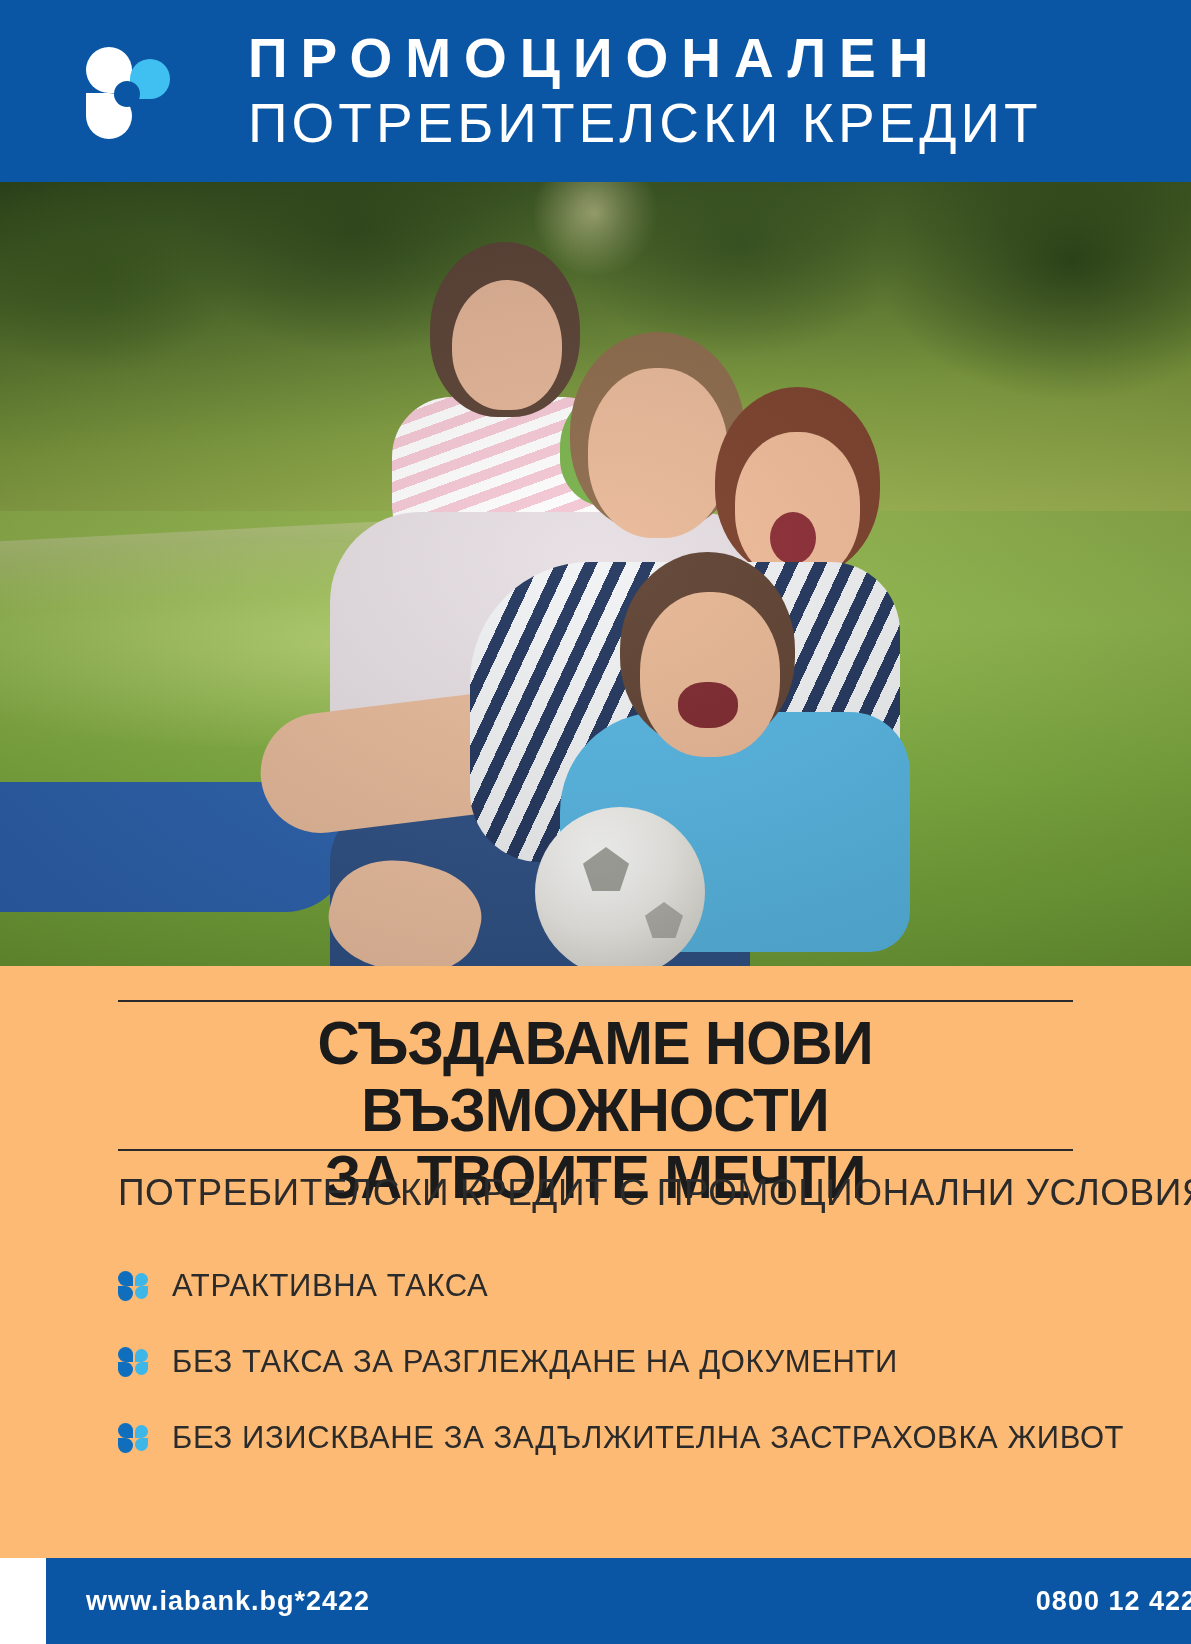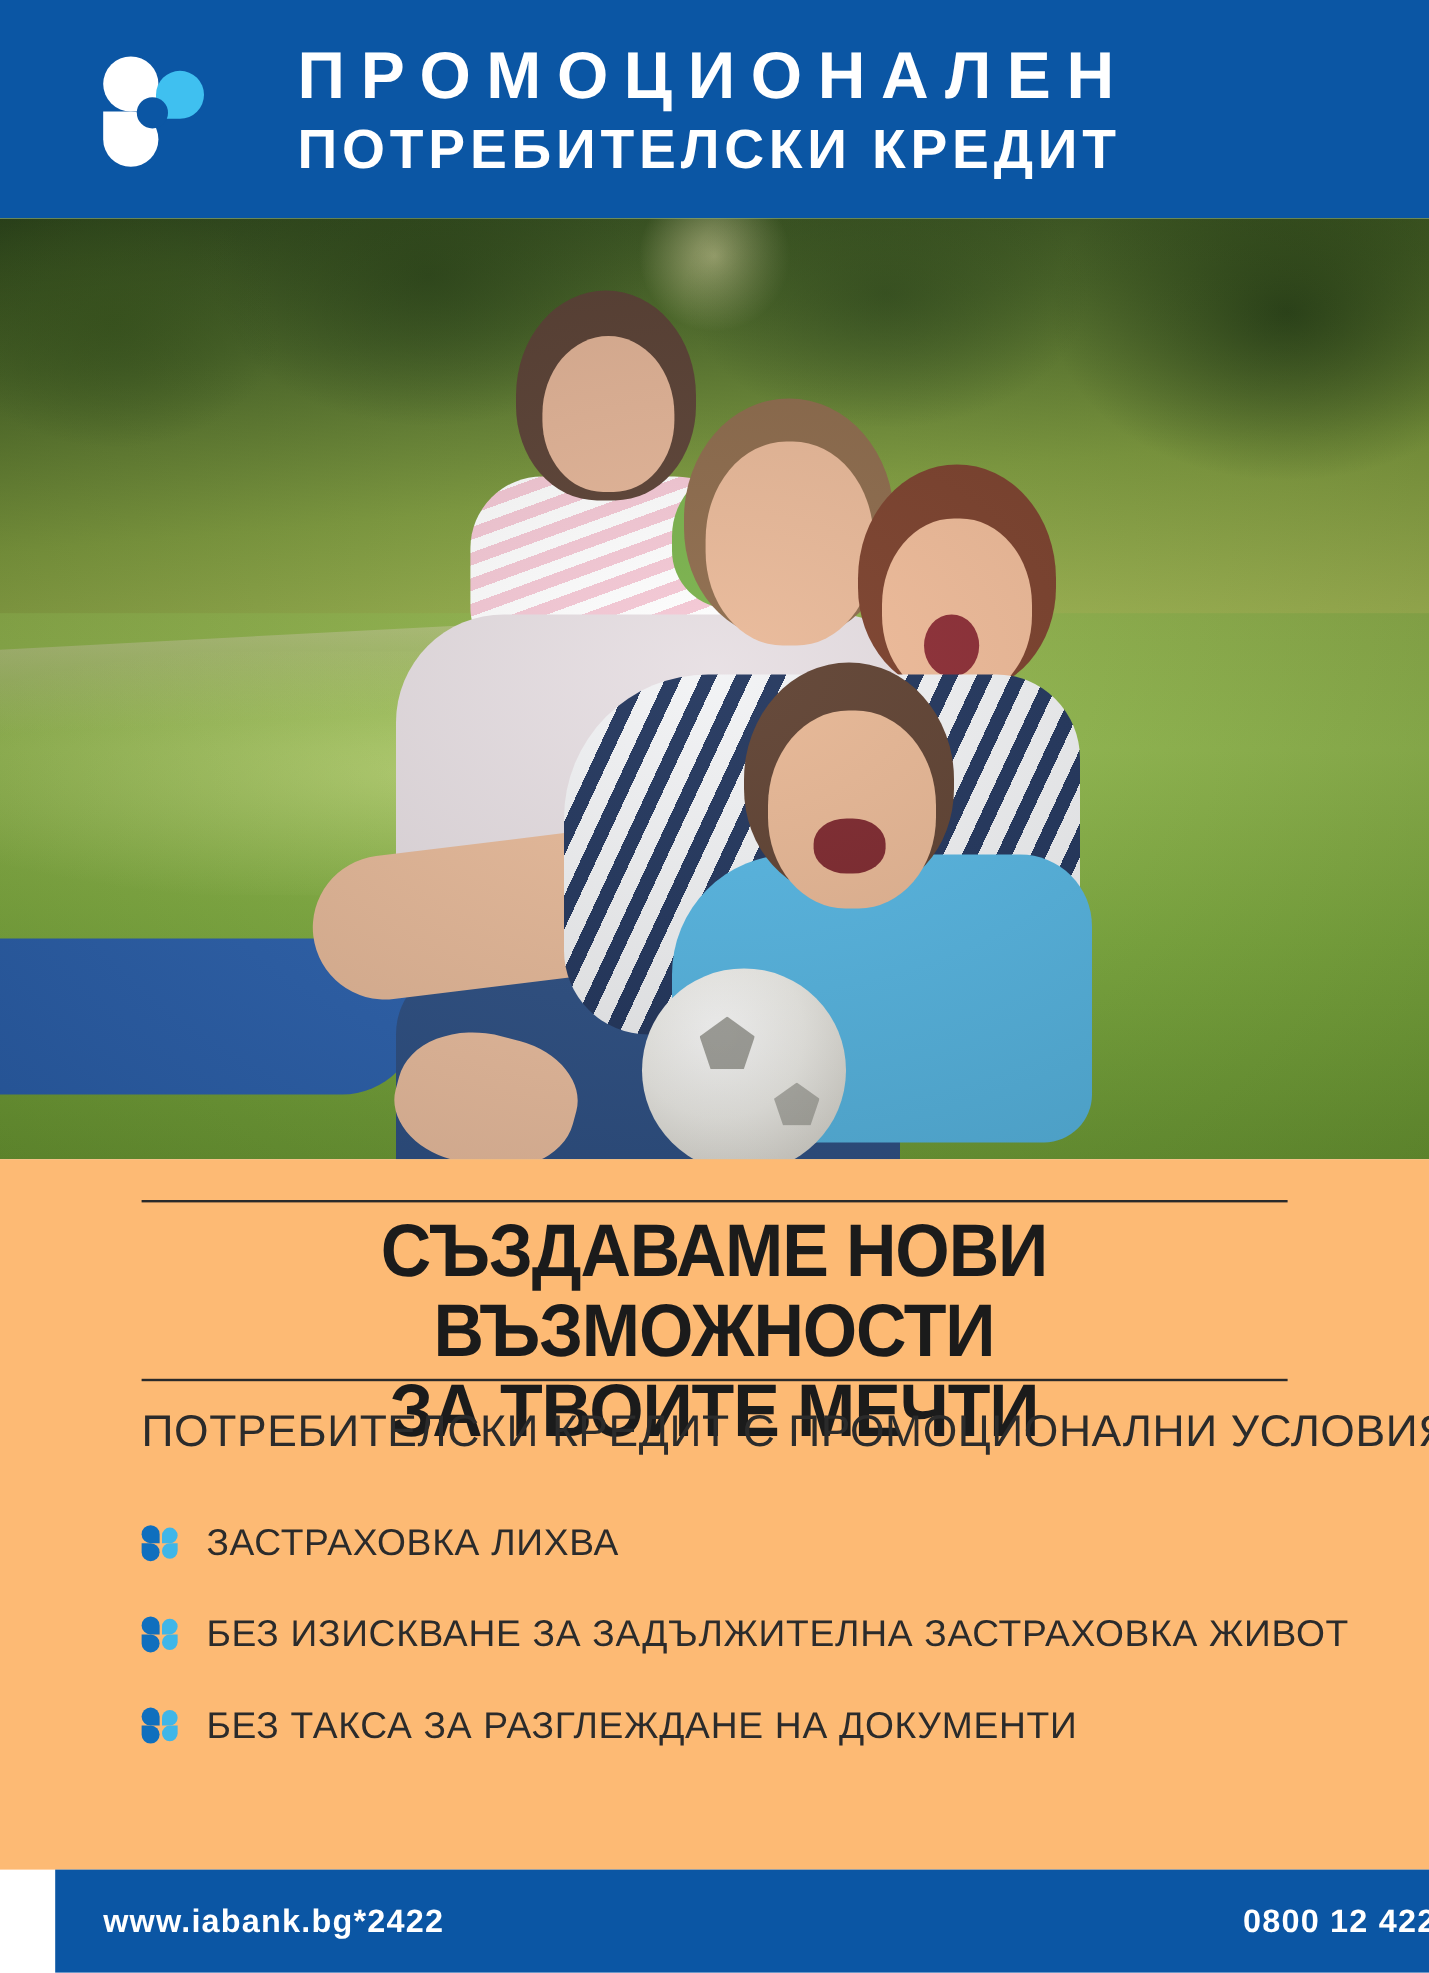--- a/index.html
+++ b/index.html
@@ -70,22 +70,22 @@
     color: #ffffff;
     line-height: 1.0;
   }
   .header-line1 {
     font-size: 55px;
     font-weight: bold;
     letter-spacing: 13px;
     white-space: nowrap;
   }
   .header-line2 {
-    font-size: 46px;
-    font-weight: bold;
+    font-size: 55px;
+    font-weight: normal;
     letter-spacing: 4px;
     margin-top: 10px;
     white-space: nowrap;
   }
 
   
   .hero {
     position: absolute;
     left: 0;
     top: 182px;
@@ -322,40 +322,40 @@
   <div class="subhead">ПОТРЕБИТЕЛСКИ КРЕДИТ С ПРОМОЦИОНАЛНИ УСЛОВИЯ:</div>
 
   <div class="bullets">
     <div class="bullet">
       <span class="bullet-icon">
         <span class="bi-a"></span>
           <span class="bi-b"></span>
           <span class="bi-c"></span>
           <span class="bi-d"></span>
       </span>
-      <span class="bullet-text">ЗАСТРАХОВКА ЛИХВА</span>
+      <span class="bullet-text">АТРАКТИВНА ТАКСА</span>
+    </div>
+    <div class="bullet">
+      <span class="bullet-icon">
+        <span class="bi-a"></span>
+          <span class="bi-b"></span>
+          <span class="bi-c"></span>
+          <span class="bi-d"></span>
+      </span>
+      <span class="bullet-text">БЕЗ ТАКСА ЗА РАЗГЛЕЖДАНЕ НА ДОКУМЕНТИ</span>
     </div>
     <div class="bullet">
       <span class="bullet-icon">
         <span class="bi-a"></span>
           <span class="bi-b"></span>
           <span class="bi-c"></span>
           <span class="bi-d"></span>
       </span>
       <span class="bullet-text">БЕЗ ИЗИСКВАНЕ ЗА ЗАДЪЛЖИТЕЛНА ЗАСТРАХОВКА ЖИВОТ</span>
     </div>
-    <div class="bullet">
-      <span class="bullet-icon">
-        <span class="bi-a"></span>
-          <span class="bi-b"></span>
-          <span class="bi-c"></span>
-          <span class="bi-d"></span>
-      </span>
-      <span class="bullet-text">БЕЗ ТАКСА ЗА РАЗГЛЕЖДАНЕ НА ДОКУМЕНТИ</span>
-    </div>
   </div>
 </div>
 
 <div class="footer">
   <span class="footer-item footer-left">www.iabank.bg</span>
   <span class="footer-item footer-center">*2422</span>
   <span class="footer-item footer-right">0800 12 422</span>
 </div>
 
 </body></html>

